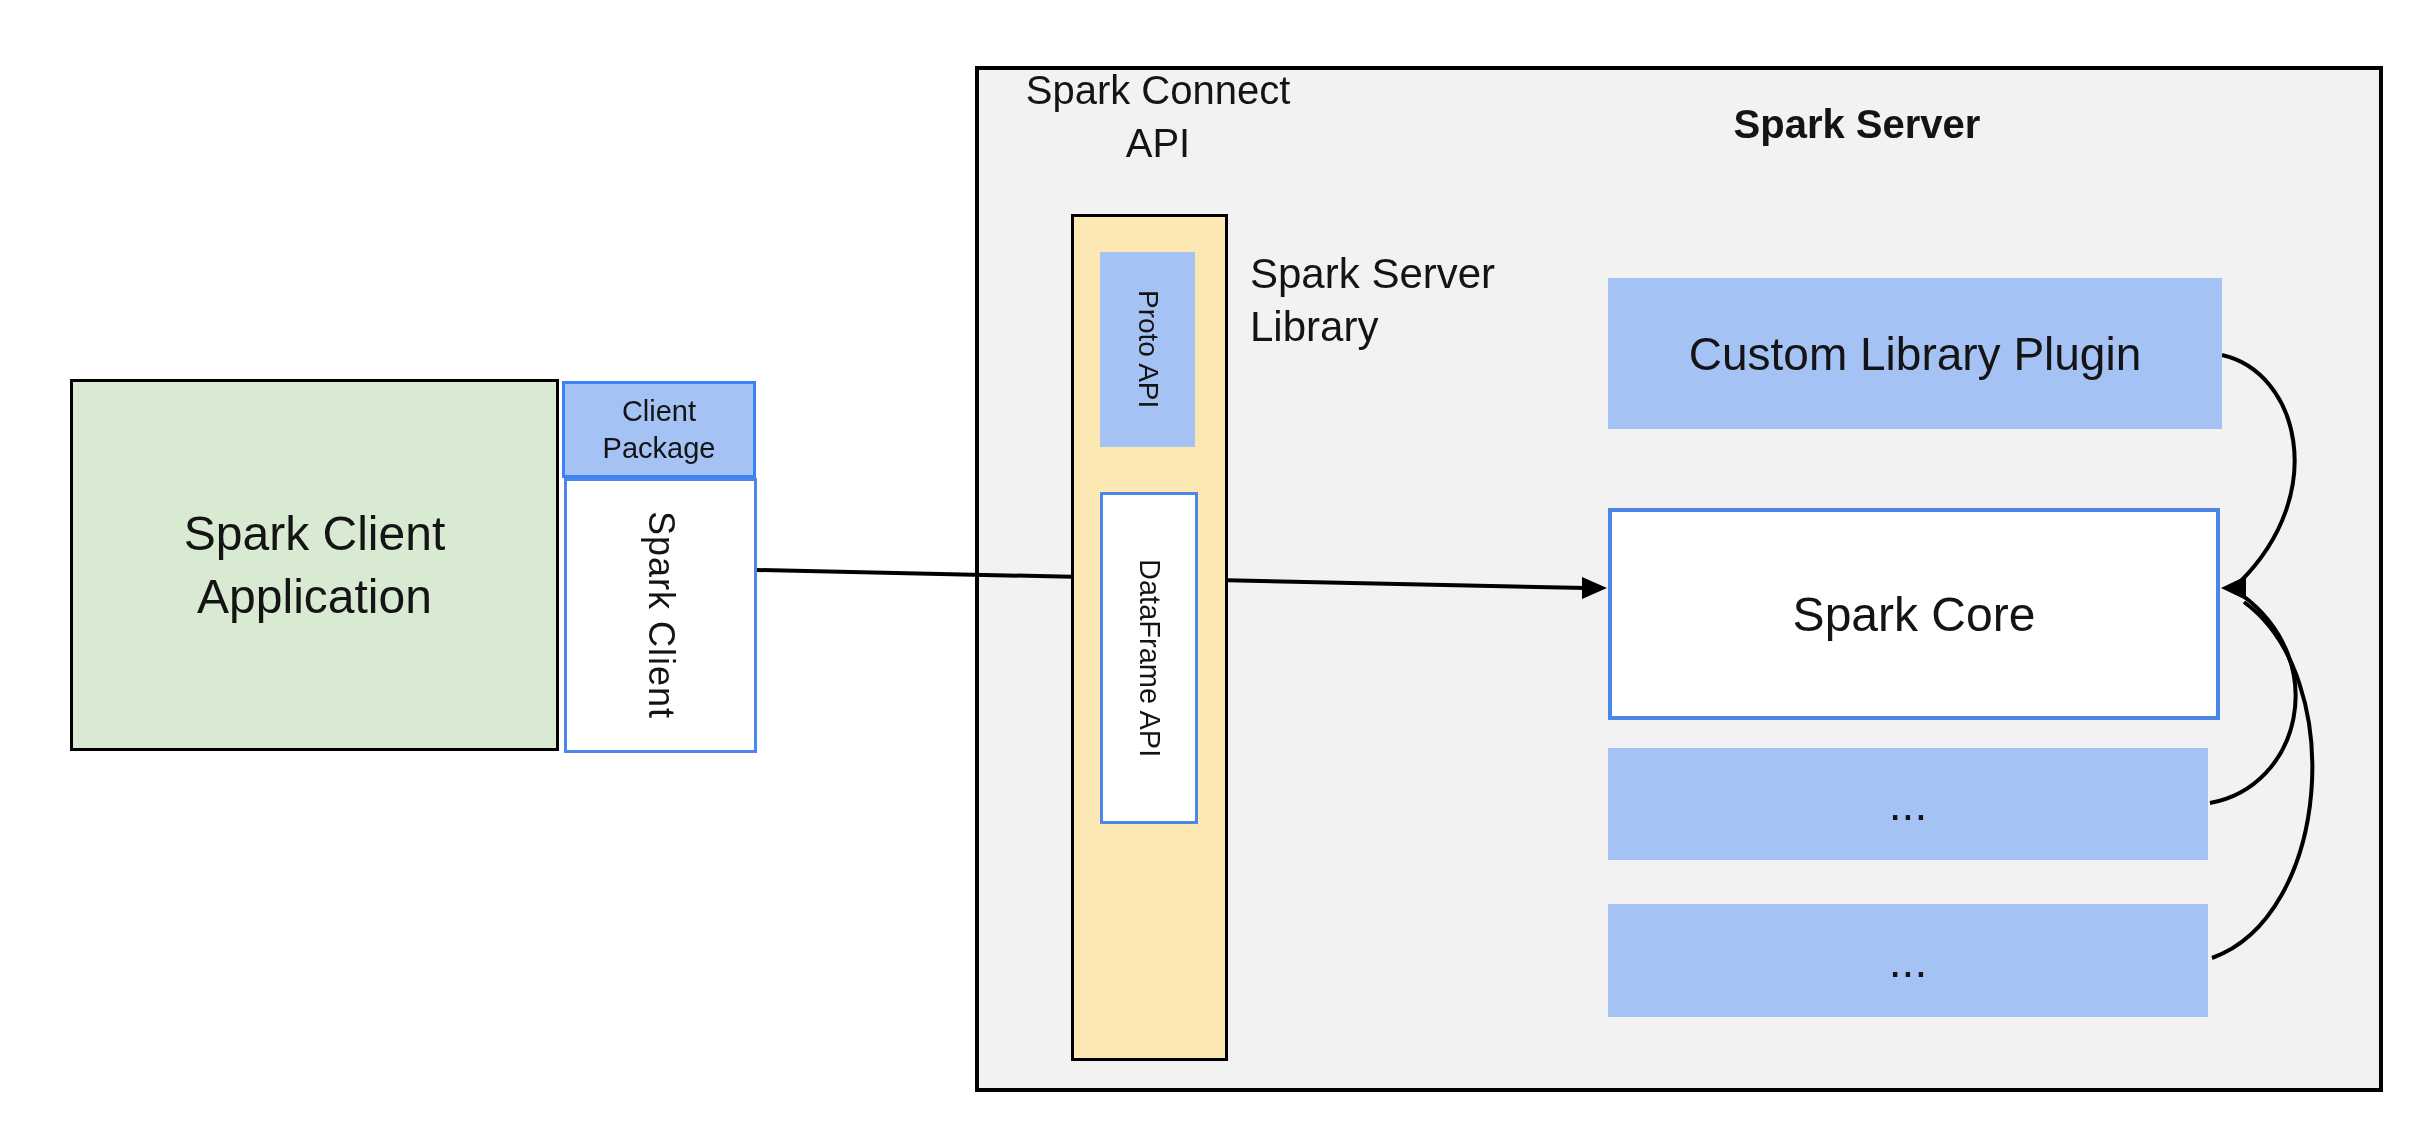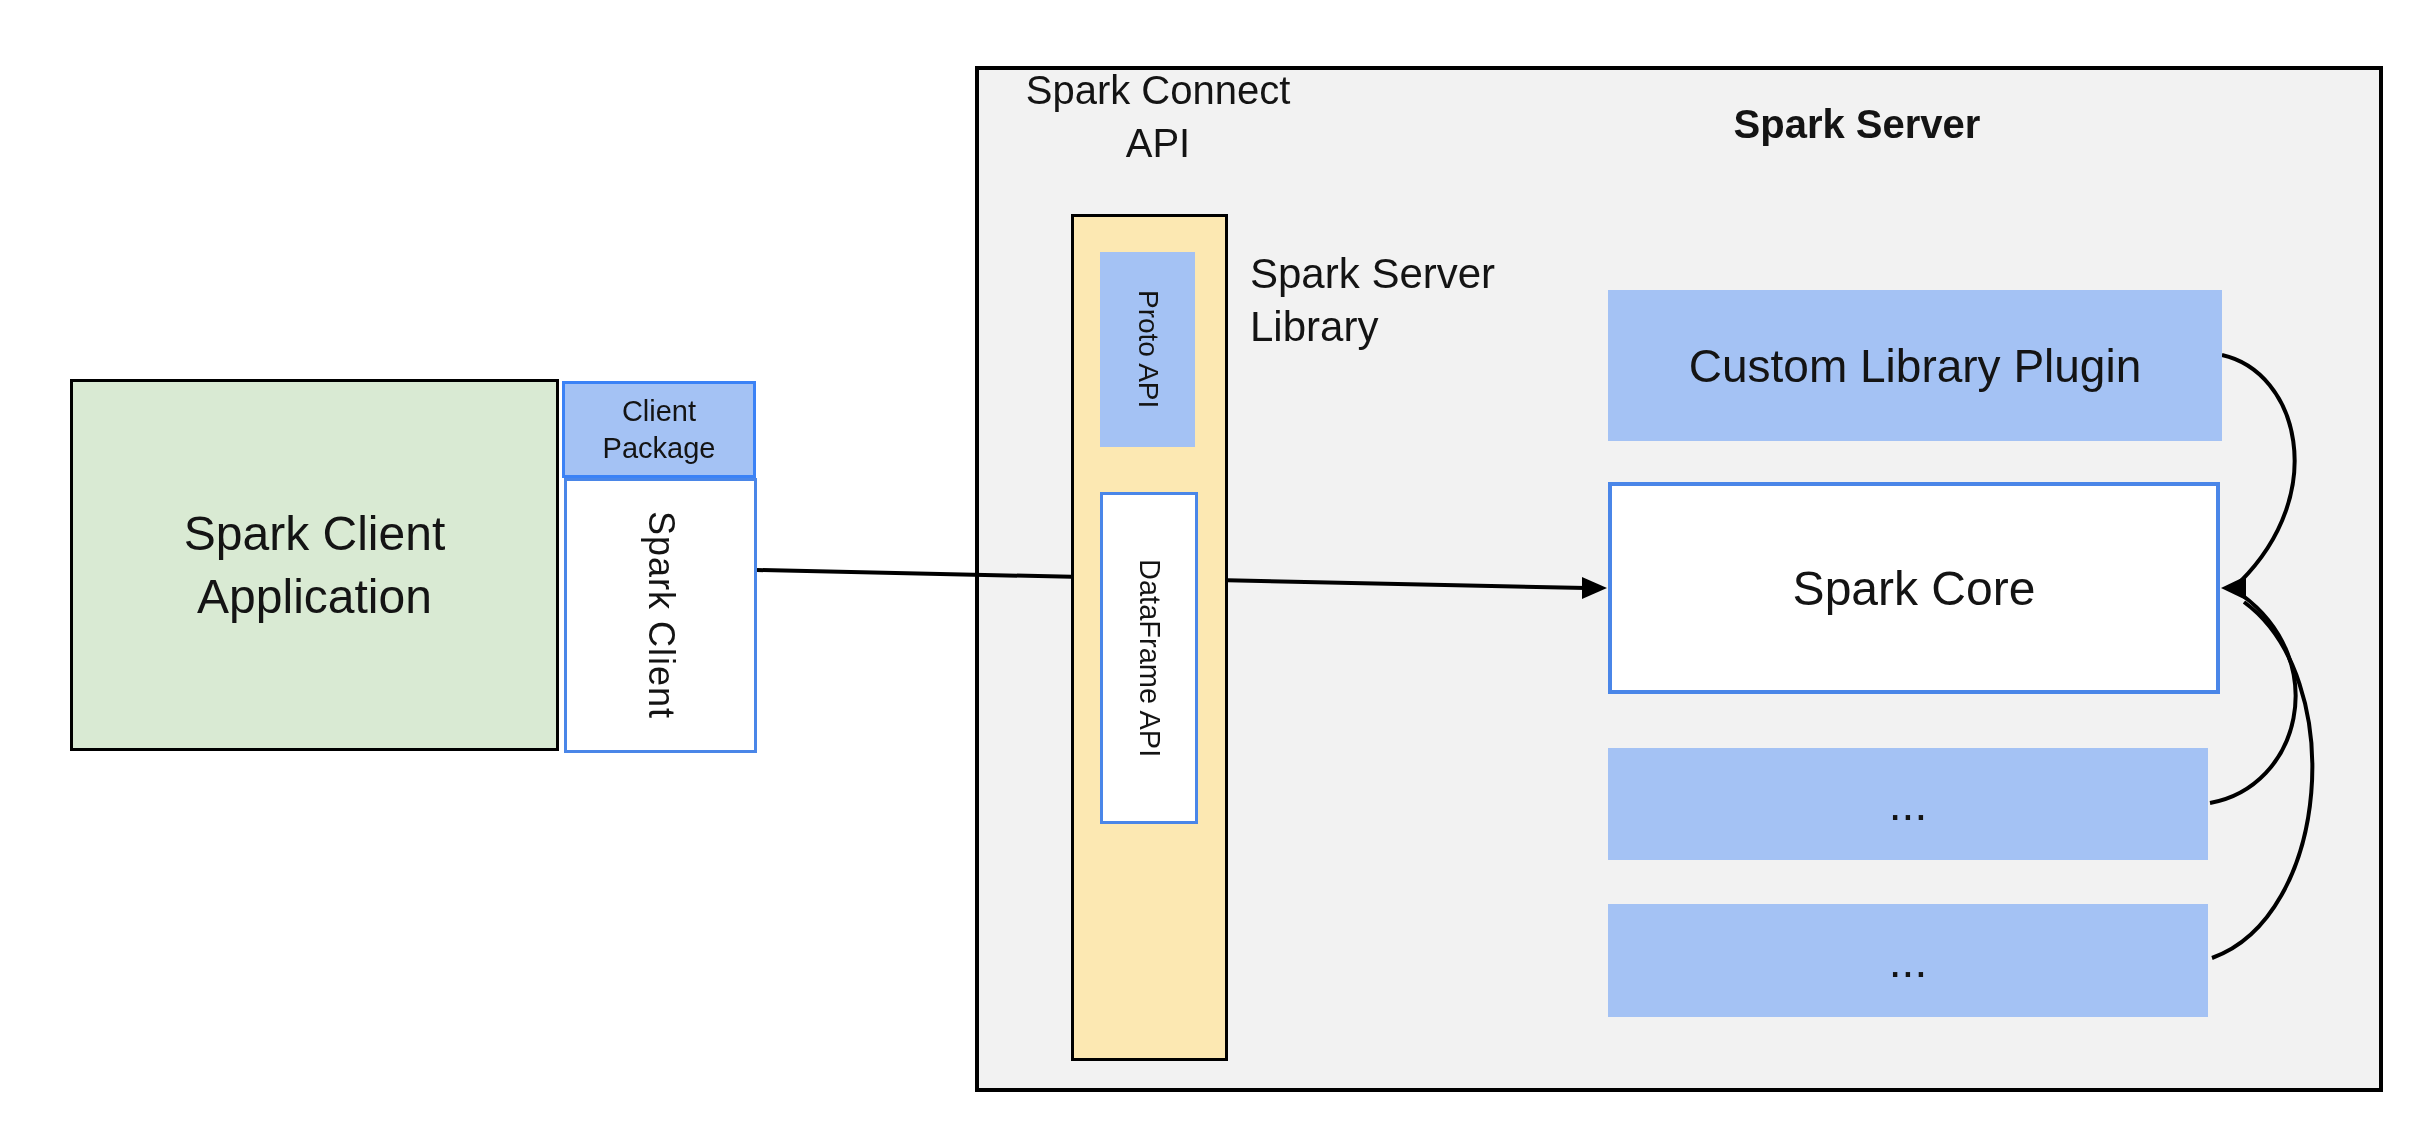--- a/index.html
+++ b/index.html
@@ -37,23 +37,23 @@
                  background:#fff;border:3px solid #4a86e8;}
   .dataframe-label{font-size:29px;}
 
   .connect-title{left:1008px;top:64px;width:300px;text-align:center;
                  font-size:40px;line-height:1.33;}
   .server-title{left:1657px;top:102px;width:400px;text-align:center;
                 font-size:40px;font-weight:bold;}
   .library-label{left:1250px;top:248px;width:330px;text-align:left;
                  font-size:42px;line-height:1.25;}
 
-  .plugin-box{left:1608px;top:290px;width:614px;height:151px;background:#a4c2f4;}
+  .plugin-box{left:1608px;top:278px;width:614px;height:151px;background:#a4c2f4;}
   .plugin-label{font-size:46px;}
-  .core-box{left:1608px;top:482px;width:612px;height:212px;
+  .core-box{left:1608px;top:508px;width:612px;height:212px;
             background:#fff;border:4px solid #4a86e8;}
   .core-label{font-size:48px;}
   .module-box1{left:1608px;top:748px;width:600px;height:112px;background:#a4c2f4;}
   .module-box2{left:1608px;top:904px;width:600px;height:113px;background:#a4c2f4;}
   .module-label{font-size:46px;}
 </style>
 </head>
 <body>
 
 <div class="abs server-box"></div>

